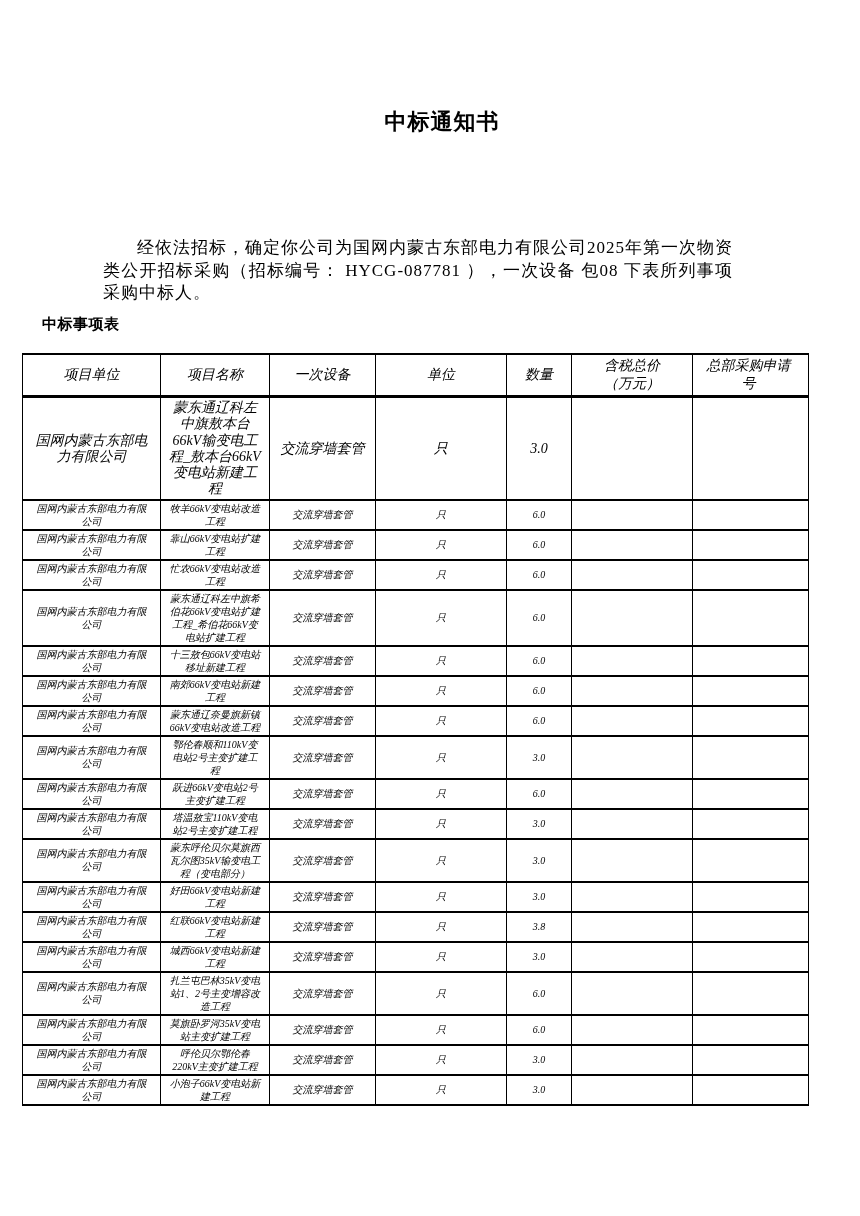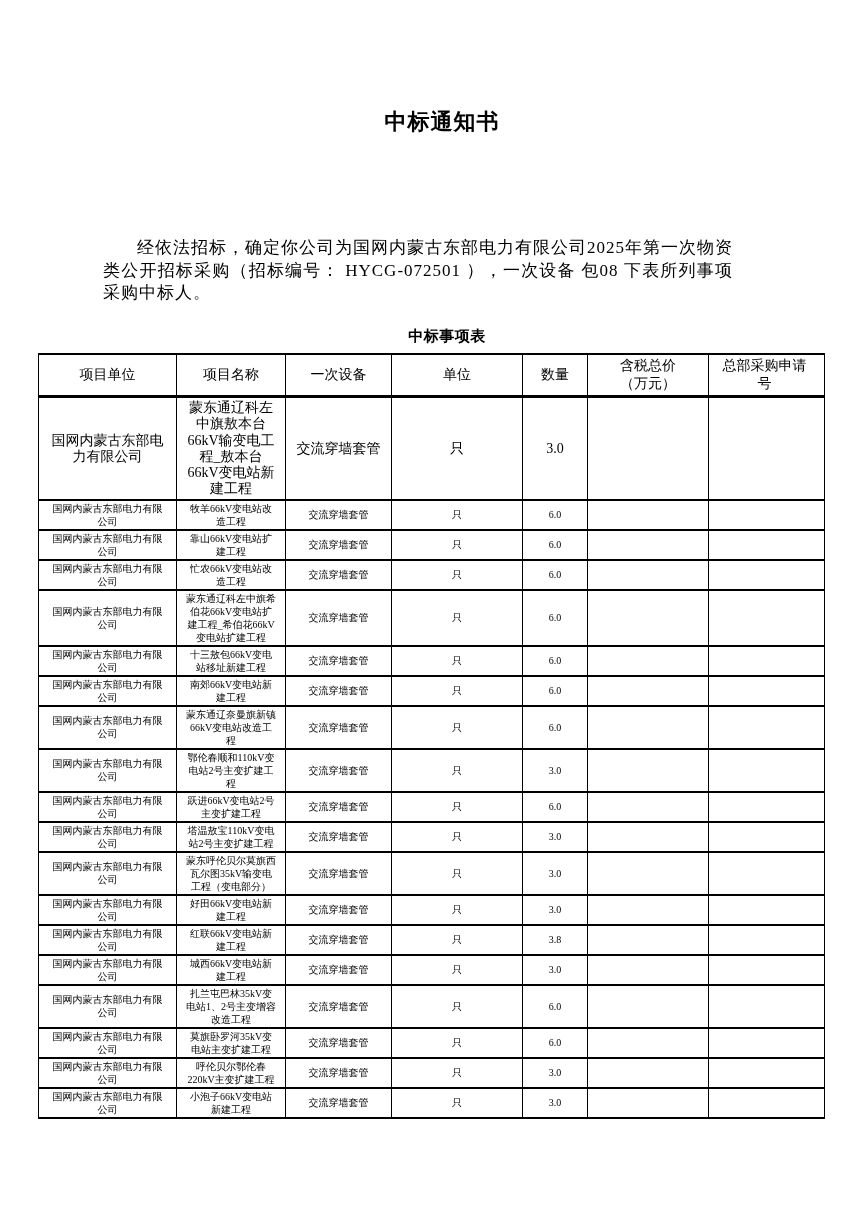--- a/index.html
+++ b/index.html
@@ -43,35 +43,35 @@
     font-size: 17px;
     line-height: 22.5px;
     letter-spacing: 1px;
     text-indent: 2em;
     text-align: justify;
   }
   .table-title {
     position: absolute;
     top: 311px; left: 38px;
     width: 786px;
-    margin: 16px;
-    text-align: center;
+    margin: 4px;
     font-size: 15px;
     font-weight: bold;
     letter-spacing: 0.5px;
   }
   table.award-table {
     position: absolute;
-    top: 353px; left: 38px;
+    top: 353px; left: 22px;
     width: 786px;
     border-collapse: collapse;
     table-layout: fixed;
     border: 1px solid #000;
     border-top: 2px solid #000;
     border-bottom: 2px solid #000;
+    font-style: italic;
   }
   col.c0 { width: 138px; }
   col.c1 { width: 109px; }
   col.c2 { width: 106px; }
   col.c3 { width: 131px; }
   col.c4 { width: 65px;  }
   col.c5 { width: 121px; }
   col.c6 { width: 116px; }
   th, td {
     border-left: 1px solid #000;
@@ -103,21 +103,21 @@
     padding: 2px 8px;
     margin-top: 32px;
   }
   tbody tr.big td:first-child { padding-left: 10px; padding-right: 10px; }
 </style>
 </head>
 <body>
 
 <div class="page">
   <h1 class="doc-title">中标通知书</h1>
-  <p class="notice-body">经依法招标，确定你公司为国网内蒙古东部电力有限公司2025年第一次物资类公开招标采购（招标编号： HYCG-072501 ），一次设备 包08 下表所列事项采购中标人。</p>
+  <p class="notice-body">经依法招标，确定你公司为国网内蒙古东部电力有限公司2025年第一次物资类公开招标采购（招标编号： HYCG-087781 ），一次设备 包08 下表所列事项采购中标人。</p>
   <div class="table-title">中标事项表</div>
 
   <table class="award-table">
     <colgroup>
       <col class="c0">
         <col class="c1">
         <col class="c2">
         <col class="c3">
         <col class="c4">
         <col class="c5">

